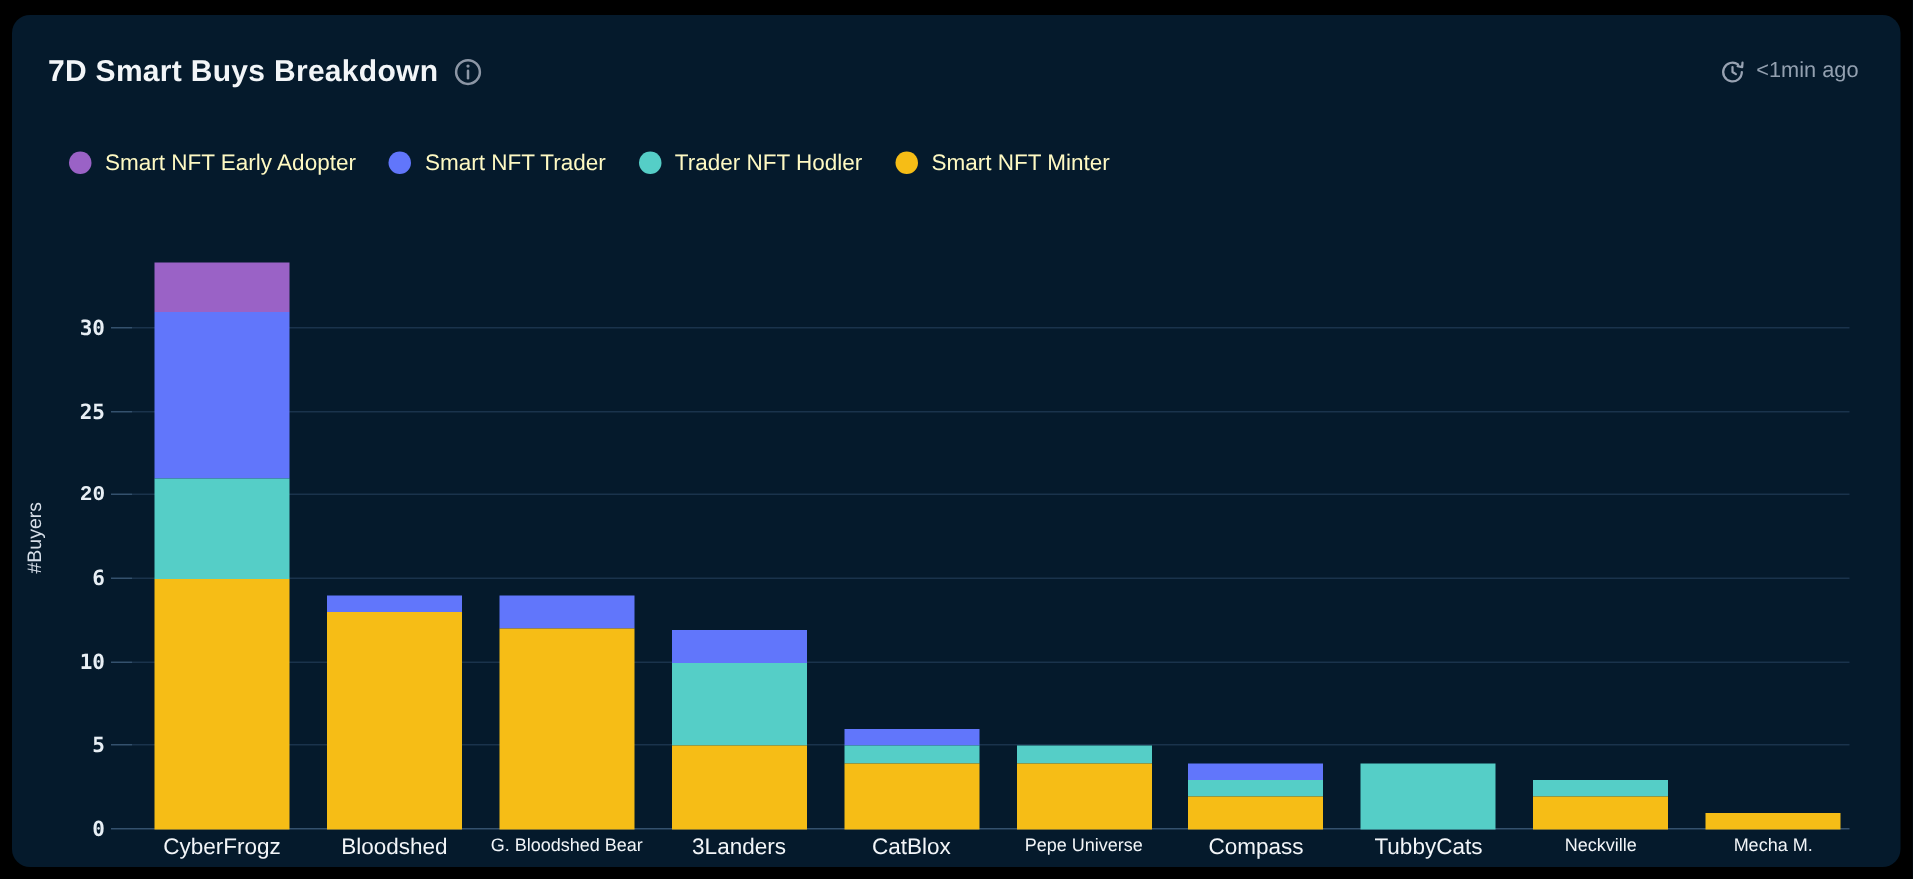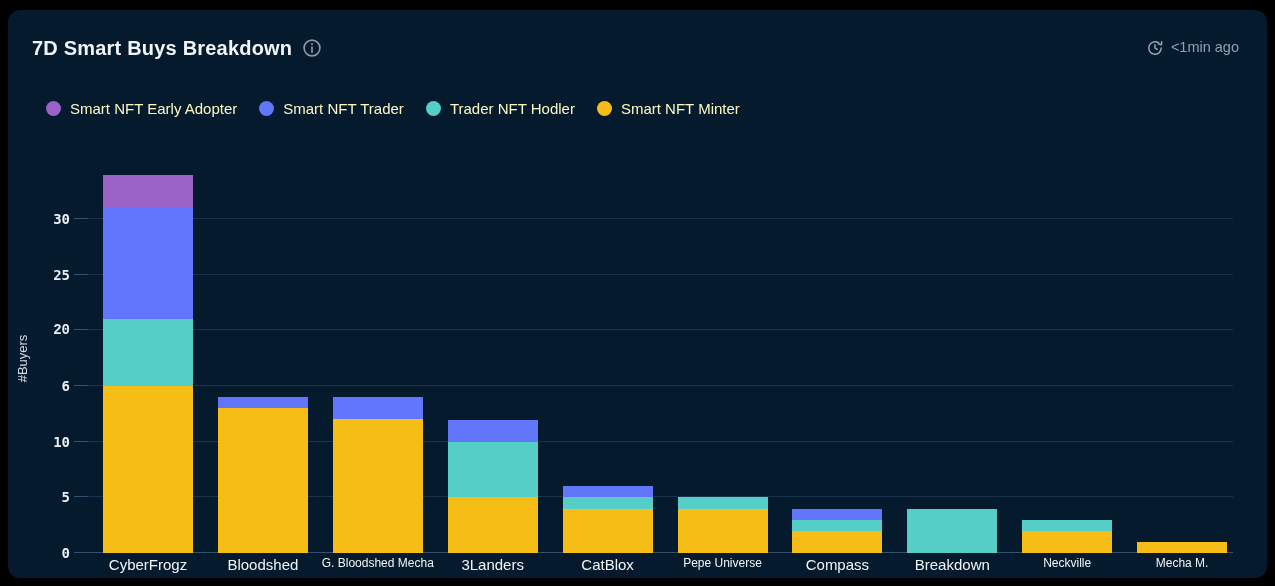--- a/index.html
+++ b/index.html
@@ -131,21 +131,21 @@
       <div class="xlabel" style="left: 3px; width: 114px;">CyberFrogz</div>
       <div class="bar" style="left: 129.9px; width: 90px;">
         <div class="bar-segment" style="height: 144.651px; background: rgb(246, 189, 22);"></div>
         <div class="bar-segment" style="height: 11.127px; background: rgb(97, 118, 251);"></div>
       </div>
       <div class="xlabel" style="left: 117.9px; width: 114px;">Bloodshed</div>
       <div class="bar" style="left: 244.8px; width: 90px;">
         <div class="bar-segment" style="height: 133.524px; background: rgb(246, 189, 22);"></div>
         <div class="bar-segment" style="height: 22.254px; background: rgb(97, 118, 251);"></div>
       </div>
-      <div class="xlabel small" style="left: 232.8px; width: 114px;">G. Bloodshed Mecha</div>
+      <div class="xlabel small" style="left: 232.8px; width: 114px;">G. Bloodshed Bear</div>
       <div class="bar" style="left: 359.7px; width: 90px;">
         <div class="bar-segment" style="height: 55.635px; background: rgb(246, 189, 22);"></div>
         <div class="bar-segment" style="height: 55.635px; background: rgb(85, 206, 199);"></div>
         <div class="bar-segment" style="height: 22.254px; background: rgb(97, 118, 251);"></div>
       </div>
       <div class="xlabel" style="left: 347.7px; width: 114px;">3Landers</div>
       <div class="bar" style="left: 474.6px; width: 90px;">
         <div class="bar-segment" style="height: 44.508px; background: rgb(246, 189, 22);"></div>
         <div class="bar-segment" style="height: 11.127px; background: rgb(85, 206, 199);"></div>
         <div class="bar-segment" style="height: 11.127px; background: rgb(97, 118, 251);"></div>
@@ -158,21 +158,21 @@
       <div class="xlabel small" style="left: 577.5px; width: 114px;">Pepe Universe</div>
       <div class="bar" style="left: 704.4px; width: 90px;">
         <div class="bar-segment" style="height: 22.254px; background: rgb(246, 189, 22);"></div>
         <div class="bar-segment" style="height: 11.127px; background: rgb(85, 206, 199);"></div>
         <div class="bar-segment" style="height: 11.127px; background: rgb(97, 118, 251);"></div>
       </div>
       <div class="xlabel" style="left: 692.4px; width: 114px;">Compass</div>
       <div class="bar" style="left: 819.3px; width: 90px;">
         <div class="bar-segment" style="height: 44.508px; background: rgb(85, 206, 199);"></div>
       </div>
-      <div class="xlabel" style="left: 807.3px; width: 114px;">Breakdown</div>
+      <div class="xlabel" style="left: 807.3px; width: 114px;">TubbyCats</div>
       <div class="bar" style="left: 934.2px; width: 90px;">
         <div class="bar-segment" style="height: 22.254px; background: rgb(246, 189, 22);"></div>
         <div class="bar-segment" style="height: 11.127px; background: rgb(85, 206, 199);"></div>
       </div>
       <div class="xlabel small" style="left: 922.2px; width: 114px;">Neckville</div>
       <div class="bar" style="left: 1049.1px; width: 90px;">
         <div class="bar-segment" style="height: 11.127px; background: rgb(246, 189, 22);"></div>
       </div>
       <div class="xlabel small" style="left: 1037.1px; width: 114px;">Mecha M.</div>
     </div>

